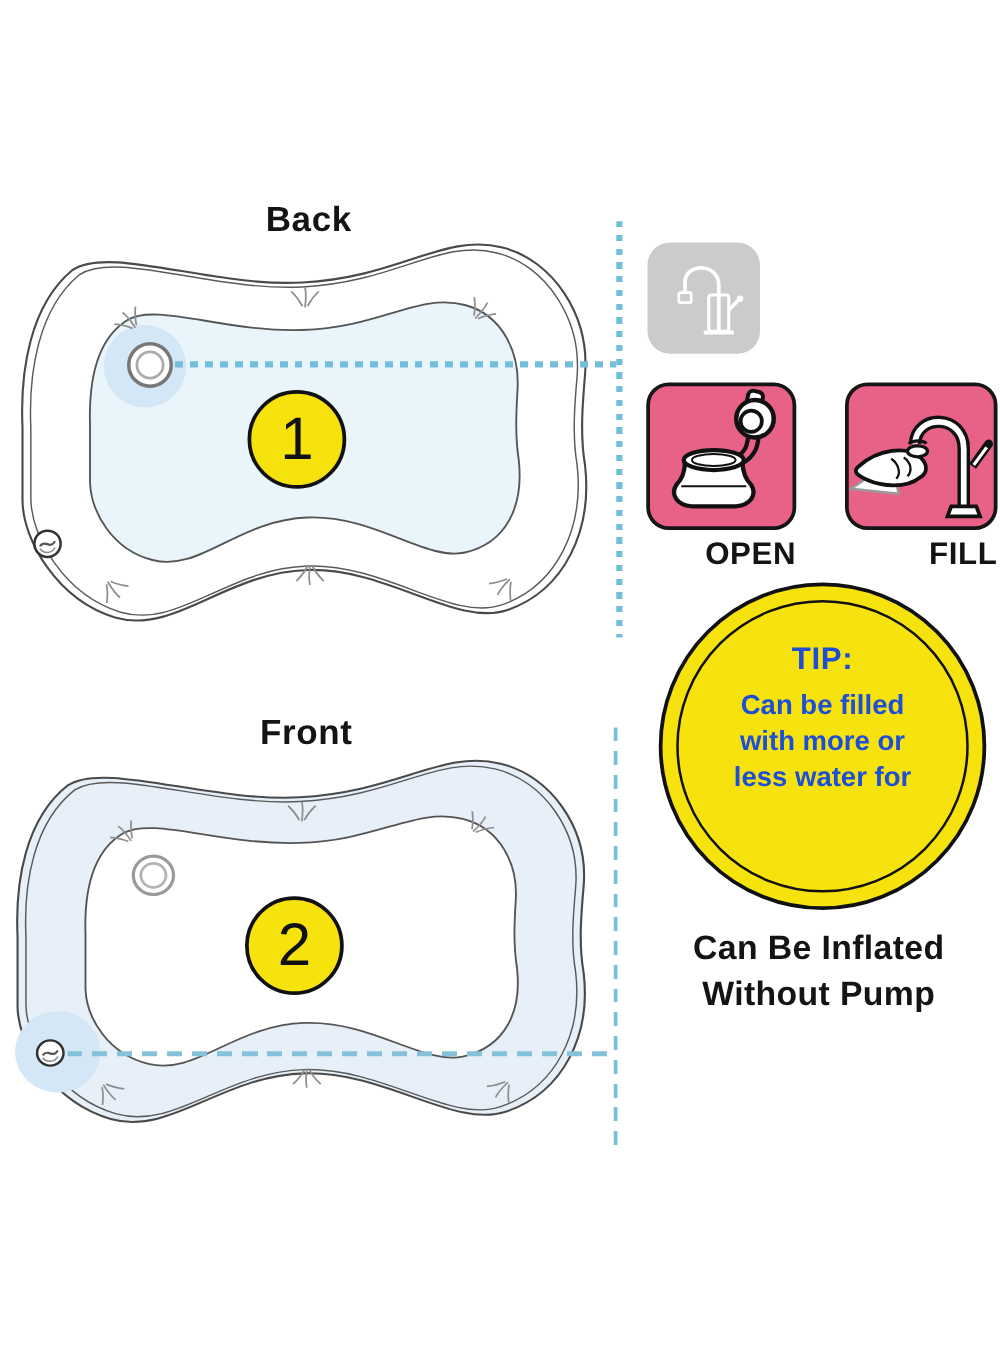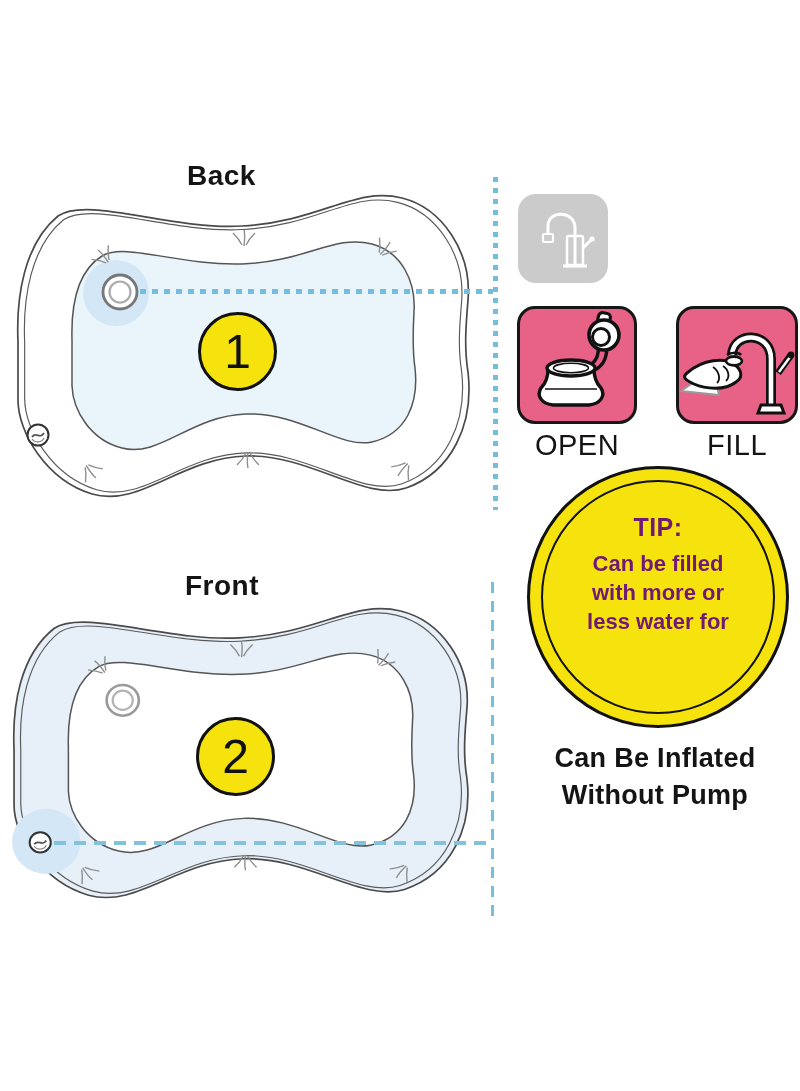--- a/index.html
+++ b/index.html
@@ -2,21 +2,21 @@
 <html><head>
 <meta charset="utf-8">
 <style>
   html,body{margin:0;padding:0;background:#fff;}
   .stage{
     position:relative;width:800px;height:1091px;background:#ffffff;overflow:hidden;
     font-family:"Liberation Sans",sans-serif;color:#111;
   }
   
   .view-label{
-    position:absolute;width:120px;text-align:left;
+    position:absolute;width:120px;text-align:center;
     font-size:28px;font-weight:bold;letter-spacing:.5px;color:#141414;
   }
   
   .num-badge{
     position:absolute;box-sizing:border-box;width:79px;height:79px;border-radius:50%;
     background:#f6e20d;border:3px solid #111;display:flex;align-items:center;justify-content:center;
     font-size:48px;font-weight:400;color:#111;z-index:4;
   }
   
   .guide{position:absolute;z-index:6;}
@@ -28,38 +28,38 @@
     background:repeating-linear-gradient(90deg,#74bedd 0 6px,transparent 6px 12px);}
   .h-dash-front{left:54px;top:841px;width:437px;height:4px;
     background:repeating-linear-gradient(90deg,#85c2da 0 12px,transparent 12px 20px);}
   
   .tile{position:absolute;box-sizing:border-box;border-radius:18px;}
   .tile-gray{left:518px;top:194px;width:90px;height:89px;background:#cbcbcb;}
   .tile-pink{background:#e86287;border:3px solid #161616;width:120px;height:118px;top:306px;}
   .tile-open{left:517px;}
   .tile-fill{left:676px;width:122px;}
   .step-label{
-    position:absolute;top:429px;text-align:center;font-size:29px;font-weight:normal;
+    position:absolute;top:429px;text-align:right;font-size:25px;font-weight:bold;
     letter-spacing:.5px;color:#141414;
   }
   .lbl-open{left:517px;width:120px;}
   .lbl-fill{left:676px;width:122px;}
   
   .tip-circle{
     position:absolute;left:527px;top:466px;width:262px;height:262px;box-sizing:border-box;
     background:#f6e20d;border:3px solid #111;border-radius:50%;z-index:2;
   }
   .tip-inner-ring{
     position:absolute;left:11px;top:11px;right:11px;bottom:11px;
     border:2.5px solid #111;border-radius:50%;
   }
   .tip-content{
     position:absolute;left:0;top:0;width:100%;height:100%;
     display:flex;flex-direction:column;align-items:center;box-sizing:border-box;padding-top:44px;
-    font-weight:bold;color:#701a75;
+    font-weight:bold;color:#1d4ed8;
   }
   .tip-title{font-size:25px;margin-bottom:7px;letter-spacing:.5px;}
   .tip-line{font-size:22px;line-height:29px;white-space:nowrap;}
   
   .footer-note{
     position:absolute;left:505px;top:740px;width:300px;text-align:center;
     font-size:27px;font-weight:bold;line-height:37px;color:#141414;letter-spacing:.3px;
   }
   svg{display:block;}
   

